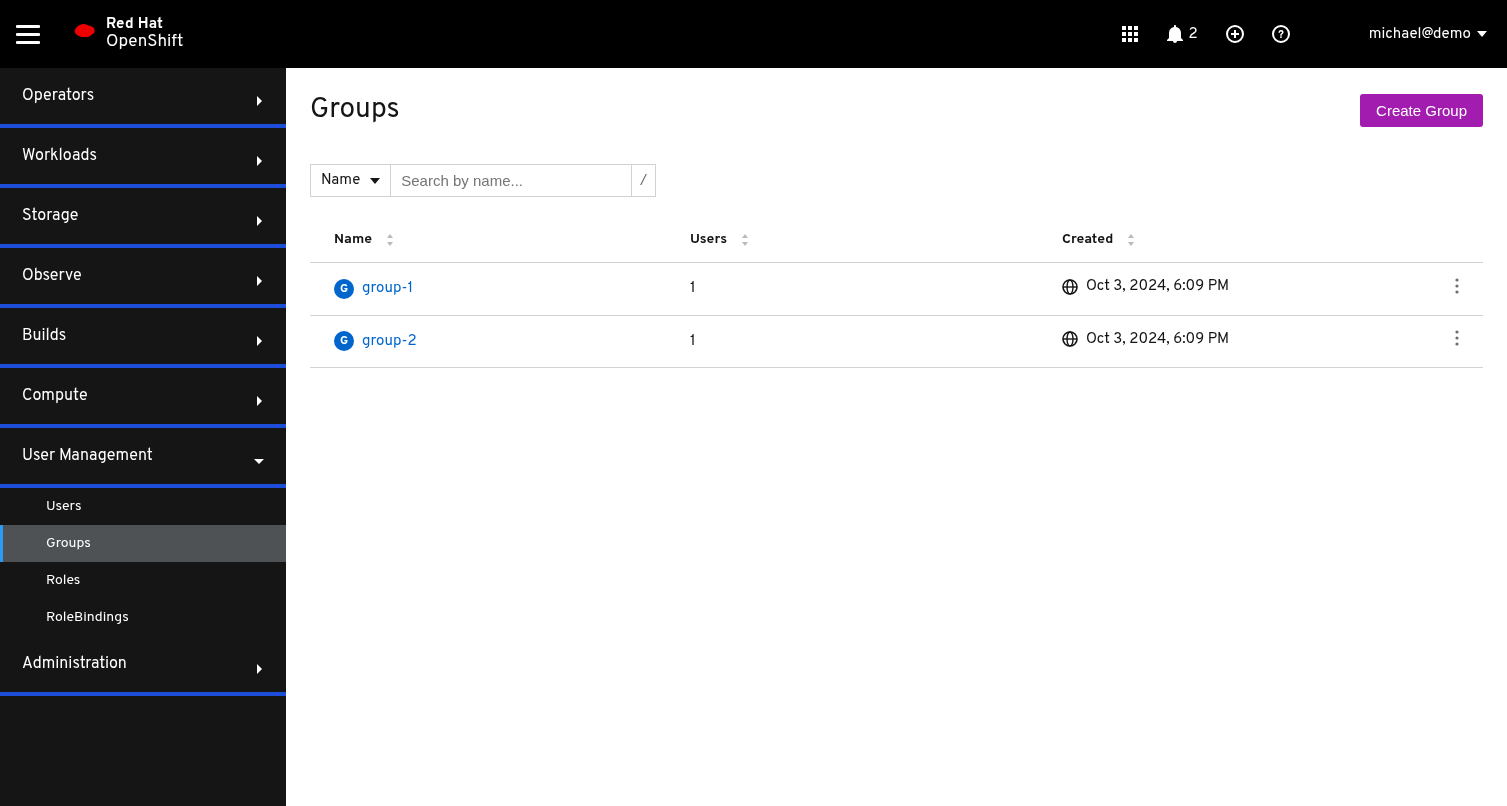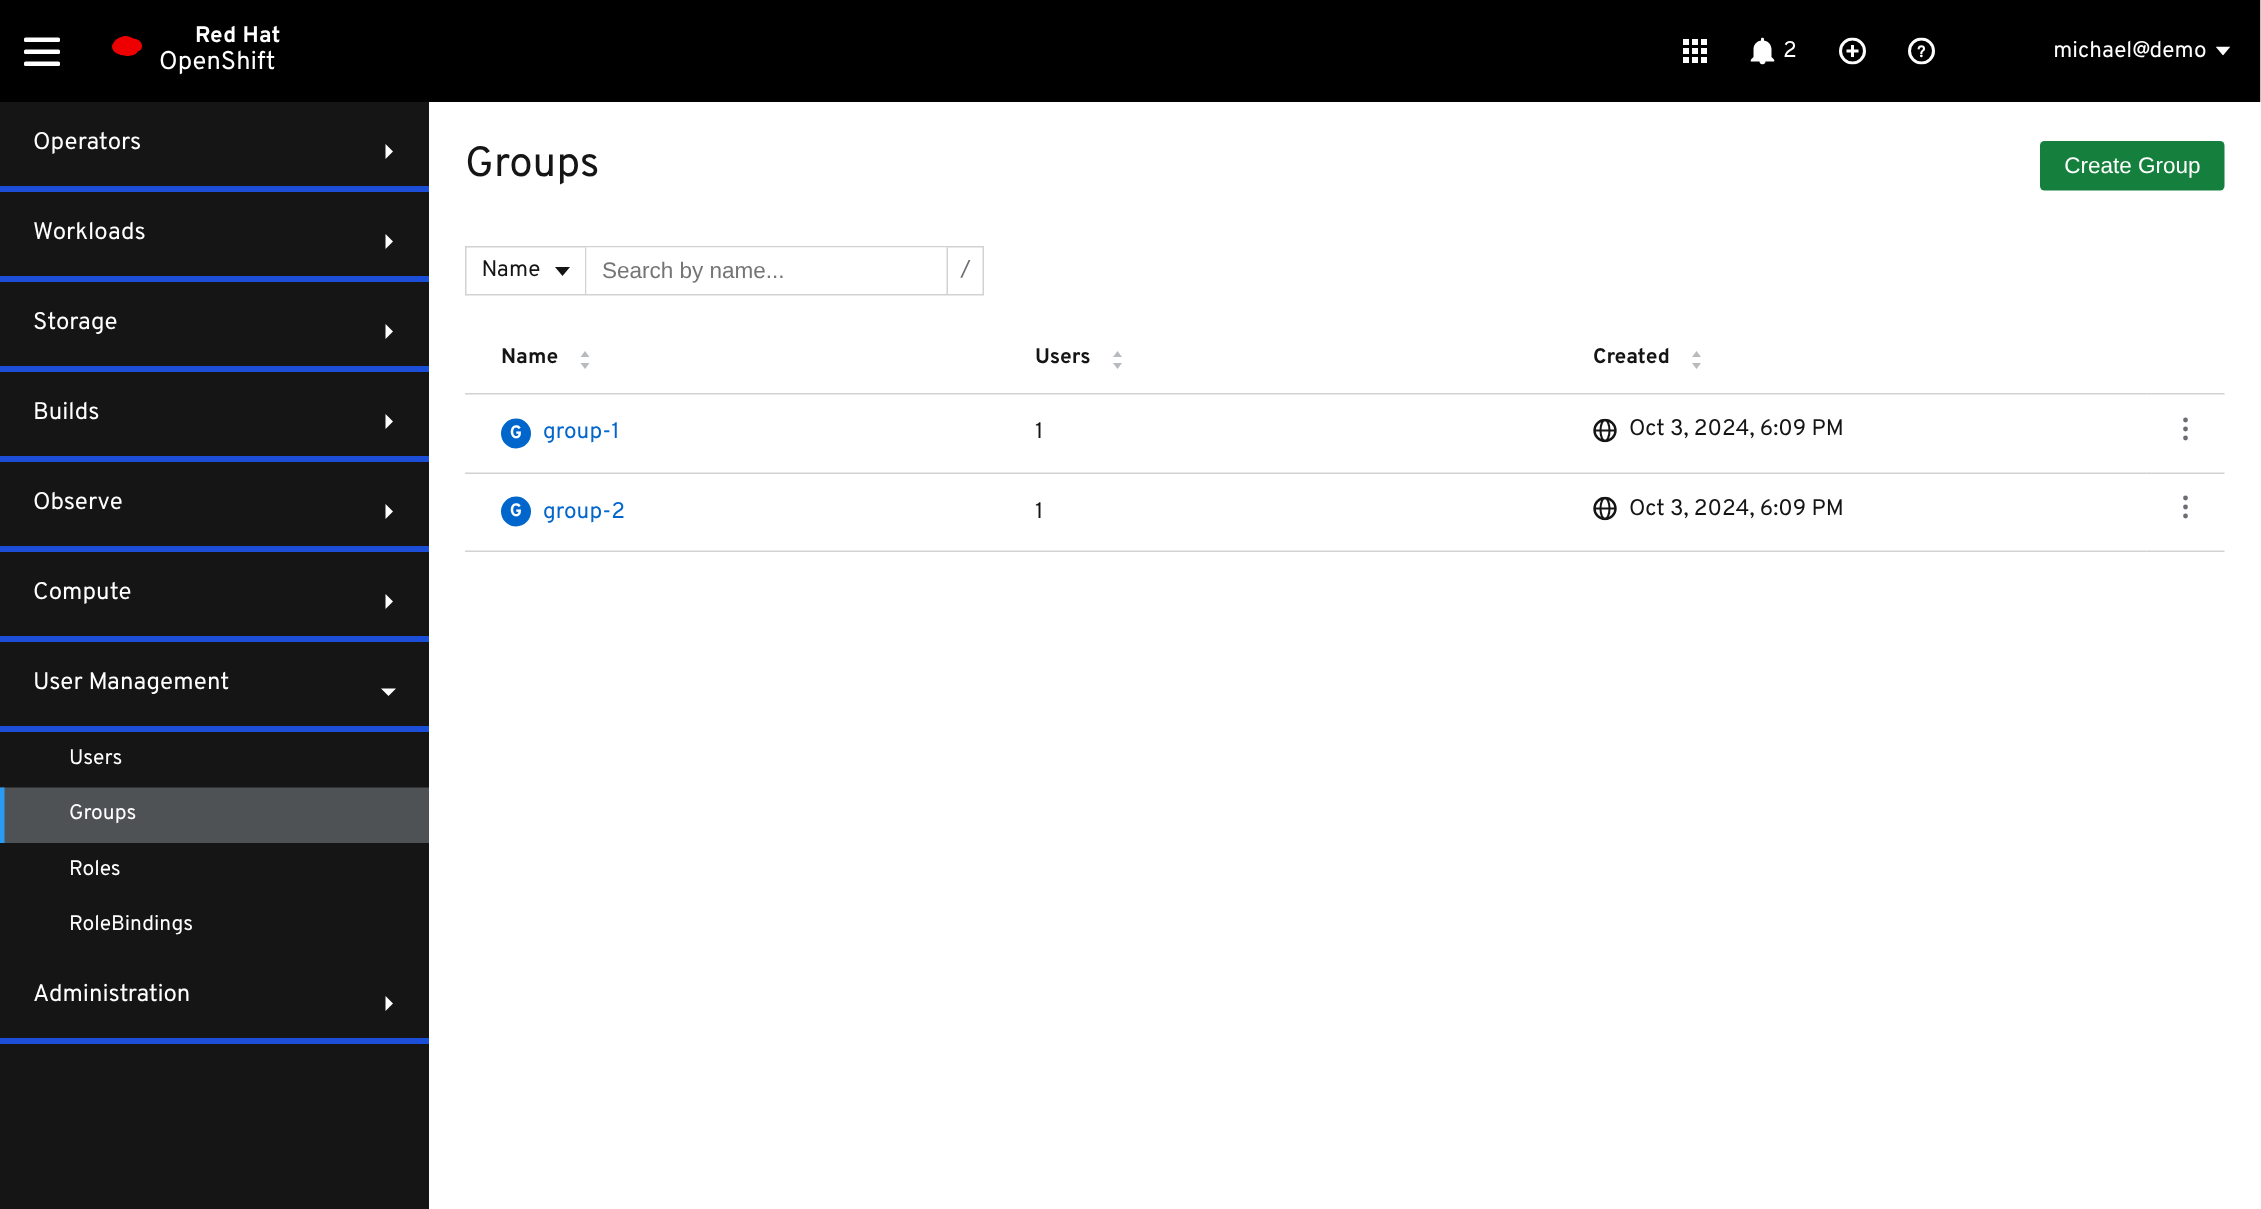--- a/index.html
+++ b/index.html
@@ -29,21 +29,21 @@
     margin-right: 28px;
     display: flex;
     flex-direction: column;
     justify-content: center;
     gap: 5px;
   }
   .hamburger span { background: #fff; height: 3px; width: 24px; border-radius: 1px; }
   .logo { display: flex; align-items: center; gap: 8px; }
   .logo-hat { width: 30px; height: 22px; }
   .logo-text { display: flex; flex-direction: column; line-height: 1; }
-  .logo-text-top { font-weight: 700; font-size: 15px; letter-spacing: 0.2px; margin-left: 24px; }
+  .logo-text-top { font-weight: 700; font-size: 15px; letter-spacing: 0.2px; }
   .logo-text-bottom { font-weight: 400; font-size: 17px; margin-top: 2px; }
   .header-spacer { flex: 1; }
   .header-tools { display: flex; align-items: center; gap: 28px; }
   .header-icon { width: 18px; height: 18px; cursor: pointer; display: inline-flex; align-items: center; justify-content: center; }
   .notif-wrap { display: flex; align-items: center; gap: 6px; cursor: pointer; }
   .notif-count { font-size: 15px; }
   .user-menu { display: flex; align-items: center; gap: 6px; cursor: pointer; margin-left: 51px; font-size: 15px; }
 
   
   .layout { display: flex; height: calc(806px - 68px); }
@@ -87,21 +87,21 @@
   
   .main { flex: 1; padding: 24px 24px 0 24px; background: #fff; overflow-y: auto; }
   .page-header {
     display: flex;
     justify-content: space-between;
     align-items: center;
     margin-bottom: 36px;
   }
   .page-title { font-size: 28px; font-weight: 400; }
   .btn-primary {
-    background: #15803d;
+    background: #a21caf;
     color: #fff;
     border: none;
     padding: 8px 16px;
     font-size: 15px;
     cursor: pointer;
     border-radius: 3px;
   }
 
   
   .toolbar { display: flex; align-items: center; margin-bottom: 20px; }
@@ -244,27 +244,27 @@
           <path d="M3 0l5 5-5 5z"></path>
         </svg>
       </div>
       <div class="nav-item">
         <span>Storage</span>
         <svg class="nav-chevron" viewBox="0 0 10 10" fill="#fff">
           <path d="M3 0l5 5-5 5z"></path>
         </svg>
       </div>
       <div class="nav-item">
+        <span>Observe</span>
+        <svg class="nav-chevron" viewBox="0 0 10 10" fill="#fff">
+          <path d="M3 0l5 5-5 5z"></path>
+        </svg>
+      </div>
+      <div class="nav-item">
         <span>Builds</span>
-        <svg class="nav-chevron" viewBox="0 0 10 10" fill="#fff">
-          <path d="M3 0l5 5-5 5z"></path>
-        </svg>
-      </div>
-      <div class="nav-item">
-        <span>Observe</span>
         <svg class="nav-chevron" viewBox="0 0 10 10" fill="#fff">
           <path d="M3 0l5 5-5 5z"></path>
         </svg>
       </div>
       <div class="nav-item">
         <span>Compute</span>
         <svg class="nav-chevron" viewBox="0 0 10 10" fill="#fff">
           <path d="M3 0l5 5-5 5z"></path>
         </svg>
       </div>

